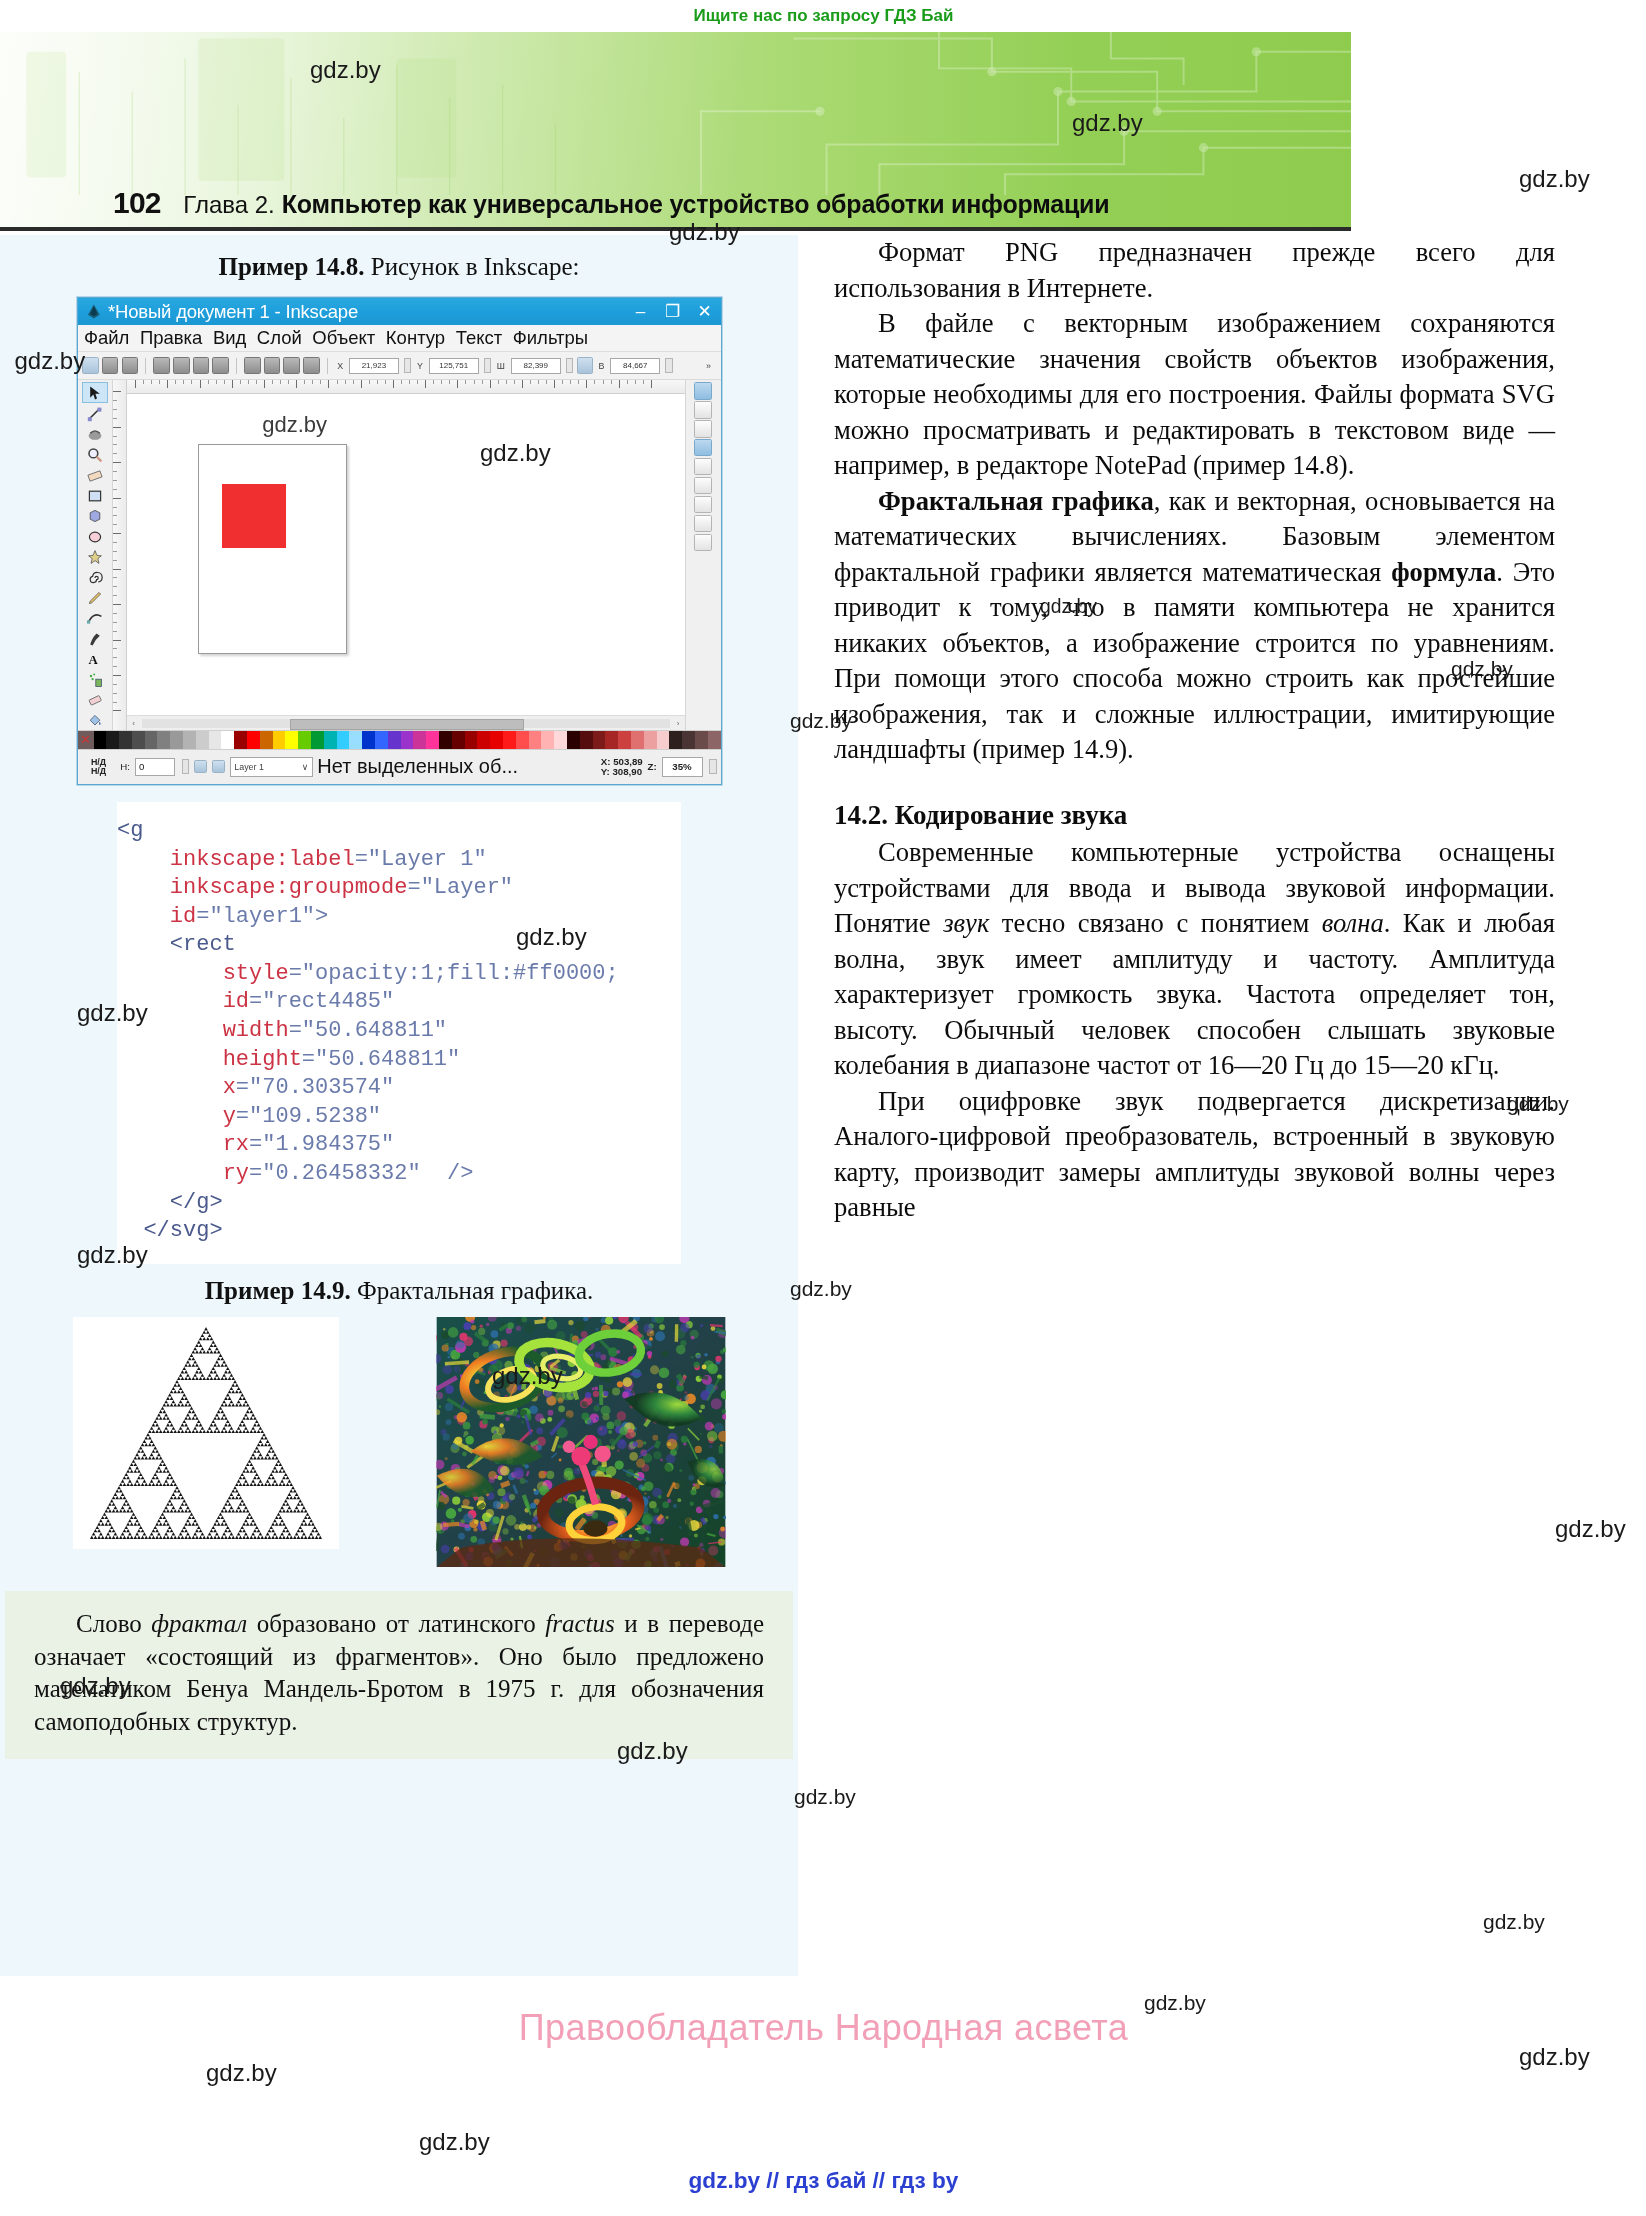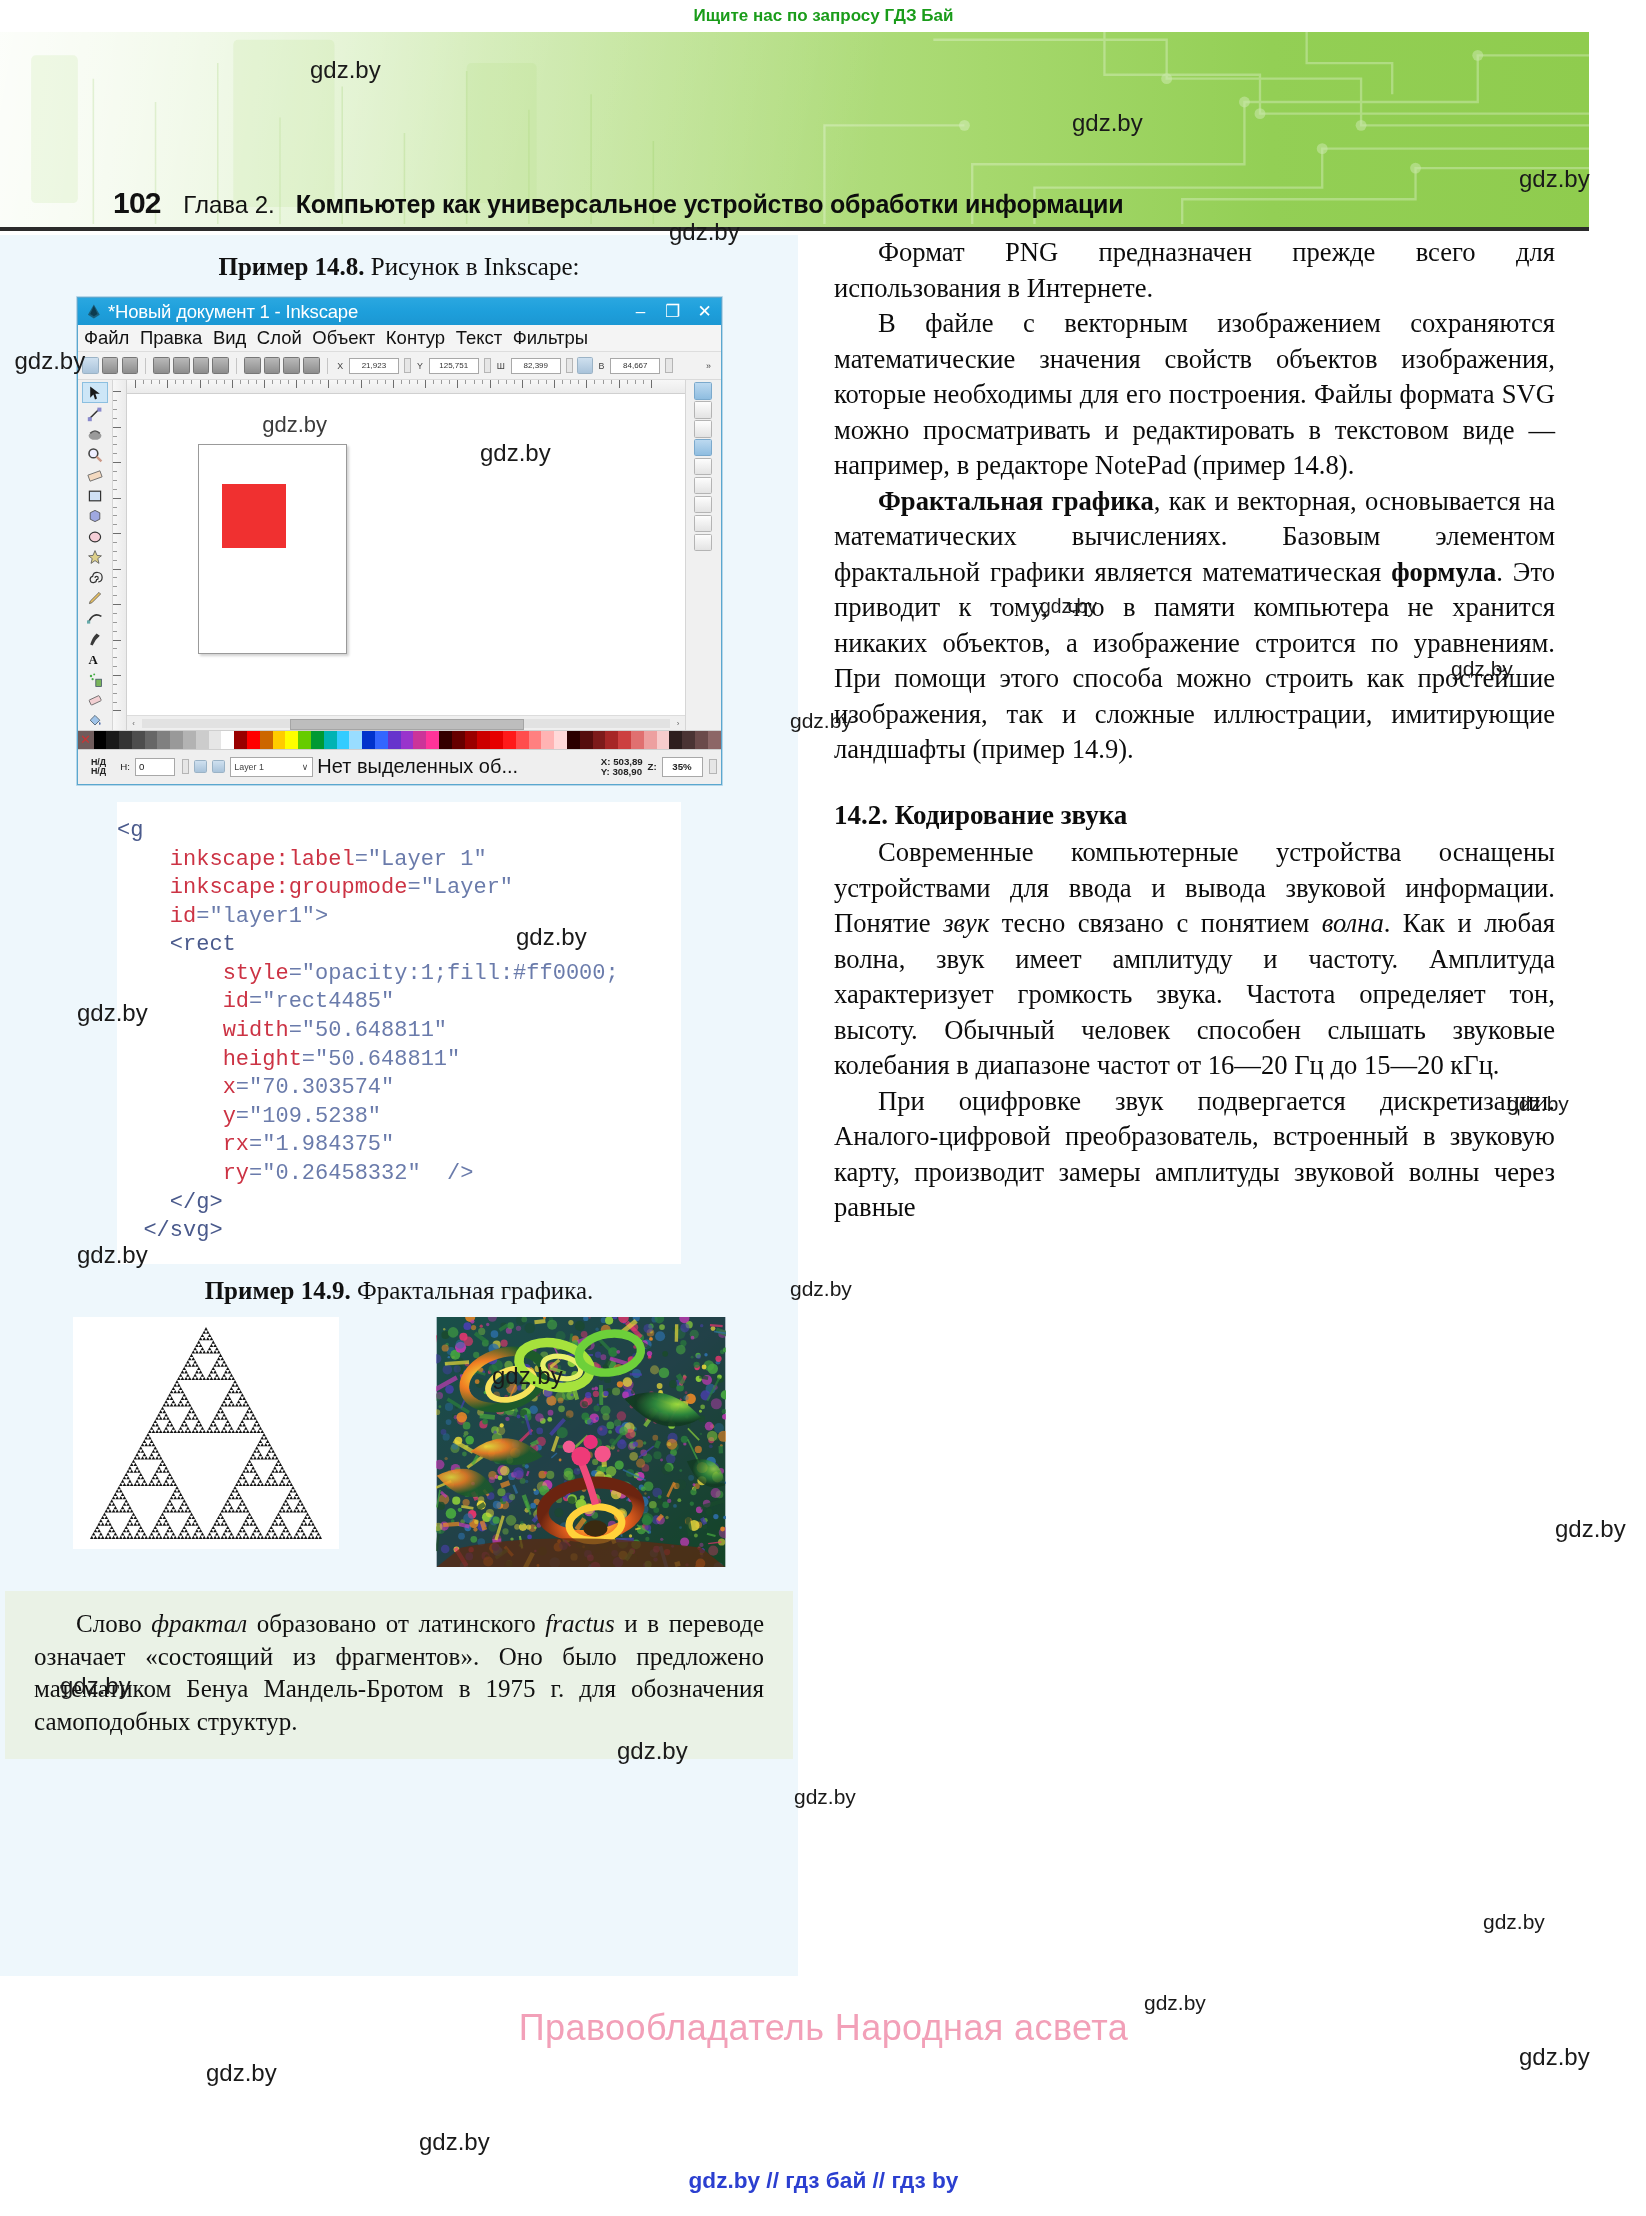--- a/index.html
+++ b/index.html
@@ -10,21 +10,21 @@
   }
   
   .promo{
     position:absolute;left:0;top:0;width:1647px;height:32px;
     display:flex;align-items:center;justify-content:center;
     font-family:"Liberation Sans",sans-serif;font-weight:bold;font-size:17px;
     color:#1a9c1a;z-index:60;
   }
   
   .header-band{
-    position:absolute;left:0;top:32px;width:1589px;height:199px;
+    position:absolute;left:0;top:32px;width:1351px;height:199px;
     background:
       linear-gradient(100deg,rgba(255,255,255,0.85) 0%,rgba(255,255,255,0.25) 30%,rgba(255,255,255,0.0) 55%),
       linear-gradient(90deg,#eaf6dd 0%,#d7eec0 18%,#bde292 40%,#a6d86d 62%,#93cf55 80%,#8fcc4e 100%);
     overflow:hidden;
   }
   .circuit{position:absolute;inset:0;opacity:.5;}
   .header-band:after{
     content:"";position:absolute;left:0;bottom:0;width:1647px;height:4px;background:#2b2b2b;
   }
   .page-head{
@@ -32,21 +32,21 @@
     display:flex;align-items:baseline;
     font-family:"Liberation Sans",sans-serif;
   }
   .page-num{
     margin-left:113px;font-size:30px;font-weight:bold;color:#111;letter-spacing:-0.8px;
   }
   .chapter-pre{
     margin-left:22.6px;font-size:24px;color:#111;
   }
   .chapter-title{
-    margin-left:21px;font-size:25px;font-weight:bold;color:#0d0d0d;letter-spacing:-0.2px;
+    margin-left:7px;font-size:25px;font-weight:bold;color:#0d0d0d;letter-spacing:-0.2px;
   }
   
   .page-body{position:absolute;left:0;top:235px;width:1647px;height:1741px;}
   .col-left{
     position:absolute;left:0;top:0;width:798px;height:1741px;
     background:#eef7fc;
   }
   .left-inner{position:relative;width:798px;}
   .caption{
     text-align:center;font-size:25px;color:#111;line-height:1.15;

